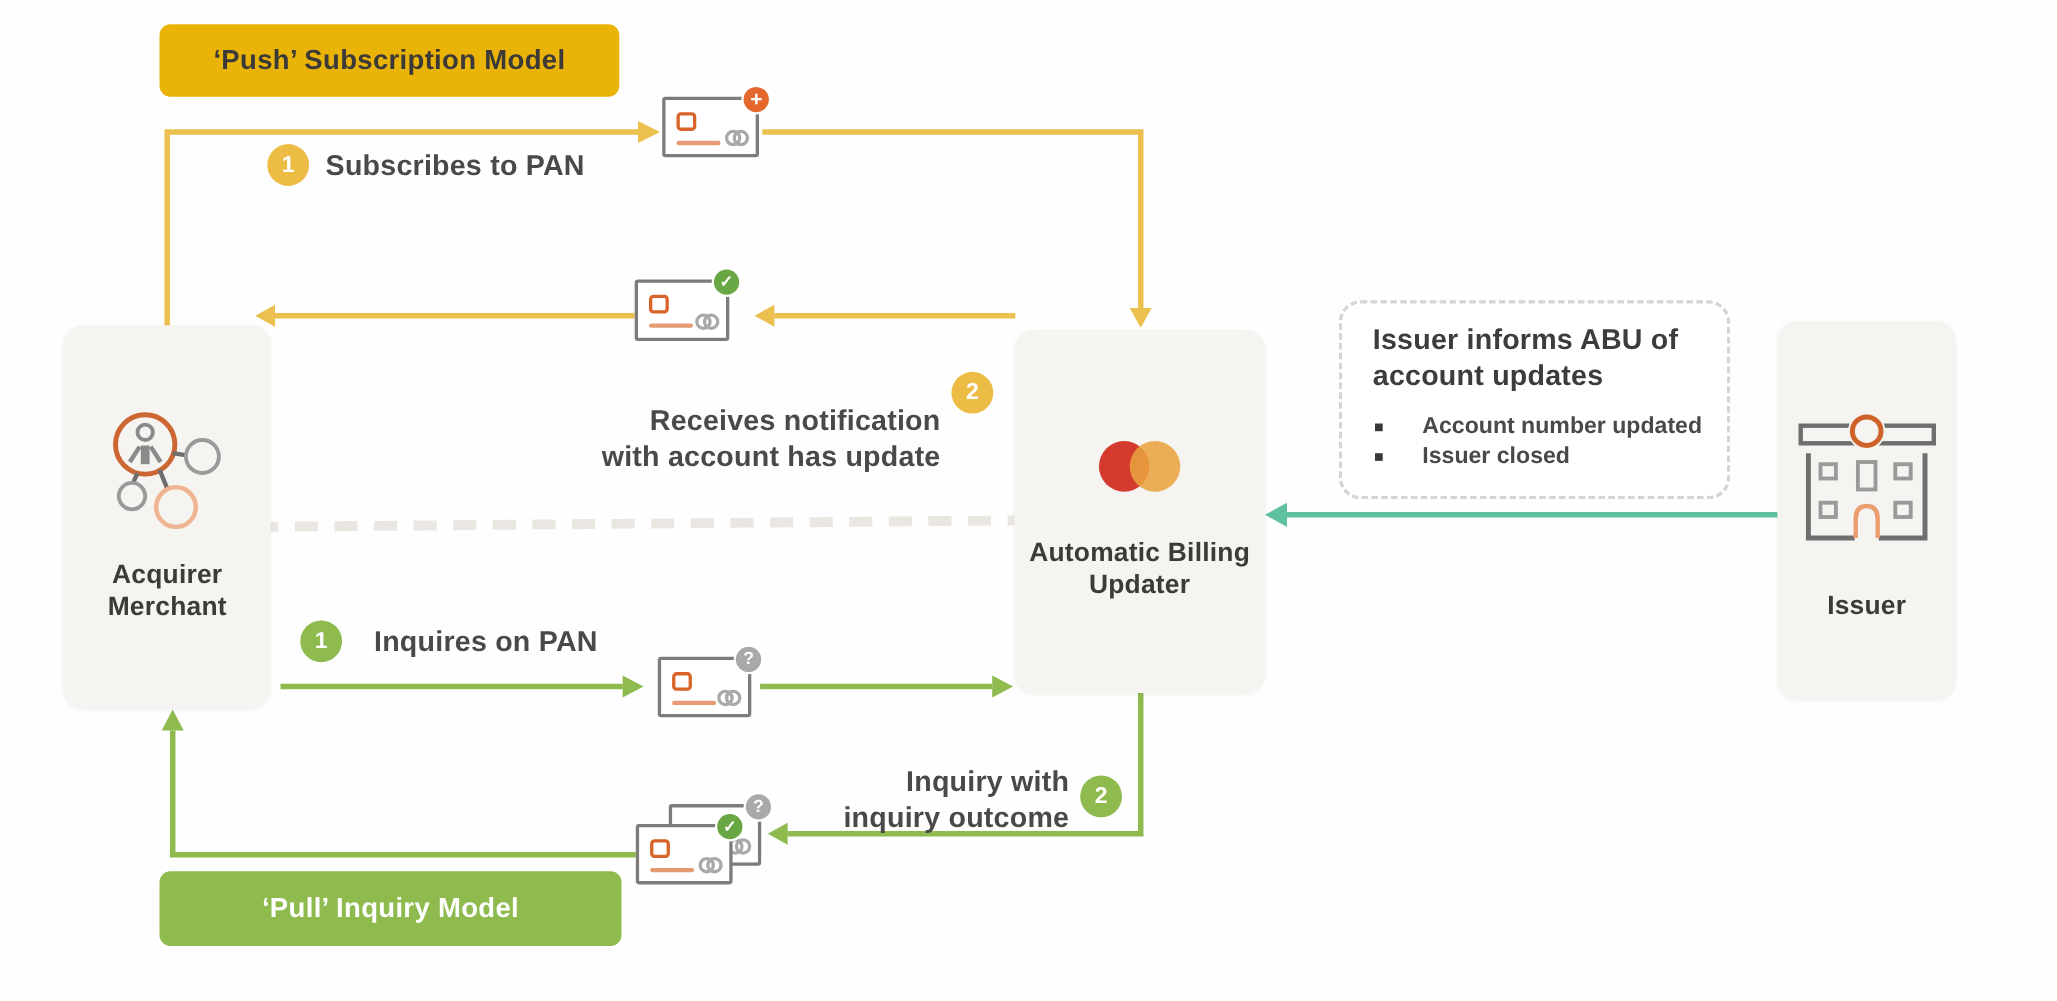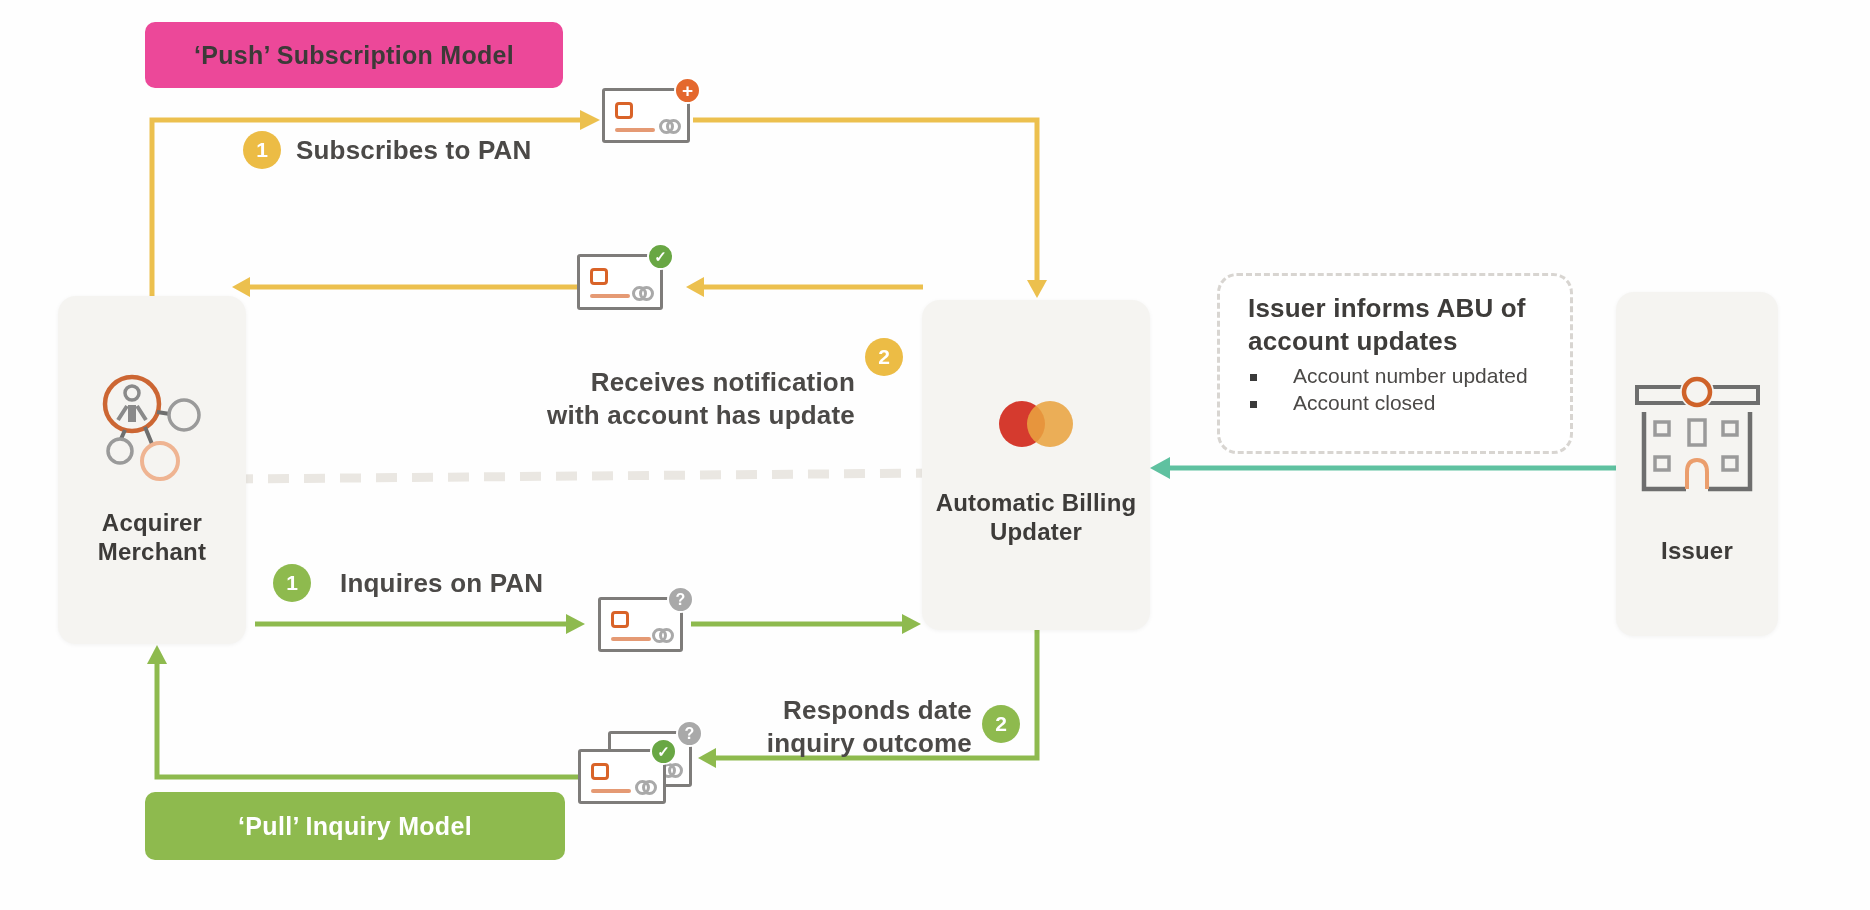--- a/index.html
+++ b/index.html
@@ -14,21 +14,21 @@
   }
   svg.connectors { position: absolute; left: 0; top: 0; }
 
   
   .banner {
     position: absolute;
     display: flex; align-items: center; justify-content: center;
     border-radius: 10px;
     font-size: 25px; font-weight: 700; letter-spacing: .3px;
   }
-  .banner.push { left: 145px; top: 22px; width: 418px; height: 66px; background: #ec4899; color: #3c3a38; }
+  .banner.push { left: 145px; top: 22px; width: 418px; height: 66px; background: #eab308; color: #3c3a38; }
   .banner.pull { left: 145px; top: 792px; width: 420px; height: 68px; background: #8eba4e; color: #ffffff; }
 
   
   .node {
     position: absolute;
     background: #f5f4f1;
     border-radius: 18px;
     box-shadow: 0 1px 4px rgba(0,0,0,.05);
   }
   .node.acquirer { left: 58px;  top: 296px; width: 188px; height: 348px; }
@@ -88,21 +88,21 @@
   .card-stack .card.front { left: 0;    top: 18px; width: 88px; height: 55px; }
 
   
   .callout {
     position: absolute; left: 1217px; top: 273px; width: 356px; height: 181px;
     background: #fff; border: 3px dashed #d8d5d1; border-radius: 20px;
     padding: 16px 10px 0 28px;
   }
   .callout-title { font-size: 26px; font-weight: 700; color: #3e3c3a; line-height: 33px; letter-spacing: .2px; }
   .callout-title span { display: block; }
-  .callout ul { list-style: none; margin-top: 4px; }
+  .callout ul { list-style: none; margin-top: 16px; font-weight: bold; }
   .callout li { font-size: 21px; color: #4b4947; line-height: 27px; }
   .callout li .sq {
     display: inline-block; width: 7px; height: 7px; background: #3a3a3a;
     margin-right: 36px; margin-left: 2px; vertical-align: 2px;
   }
 </style>
 </head>
 <body>
 
 <div class="canvas">
@@ -219,21 +219,21 @@
   <div class="step-label" style="left:340px; top:567px;">Inquires on PAN</div>
 
   <div class="card" style="left:598px; top:597px; width:85px;">
     <span class="chip"></span>
     <span class="stripe"></span>
     <span class="rings"><i></i><i></i></span>
     <span class="badge gray">?</span>
   </div>
 
   <div class="step-label right" style="left:660px; top:694px; width:312px;">
-    <span>Responds date</span>
+    <span>Inquiry with</span>
     <span>inquiry outcome</span>
   </div>
   <div class="num green" style="left:982px; top:705px;">2</div>
 
   <div class="card-stack">
     <div class="card back">
       <span class="rings"><i></i><i></i></span>
       <span class="badge gray">?</span>
     </div>
     <div class="card front">
@@ -244,17 +244,17 @@
     </div>
   </div>
 
   <div class="callout">
     <div class="callout-title">
       <span>Issuer informs ABU of</span>
       <span>account updates</span>
     </div>
     <ul>
       <li><span class="sq"></span><span>Account number updated</span></li>
-      <li><span class="sq"></span><span>Account closed</span></li>
+      <li><span class="sq"></span><span>Issuer closed</span></li>
     </ul>
   </div>
 
 </div>
 
 </body></html>

